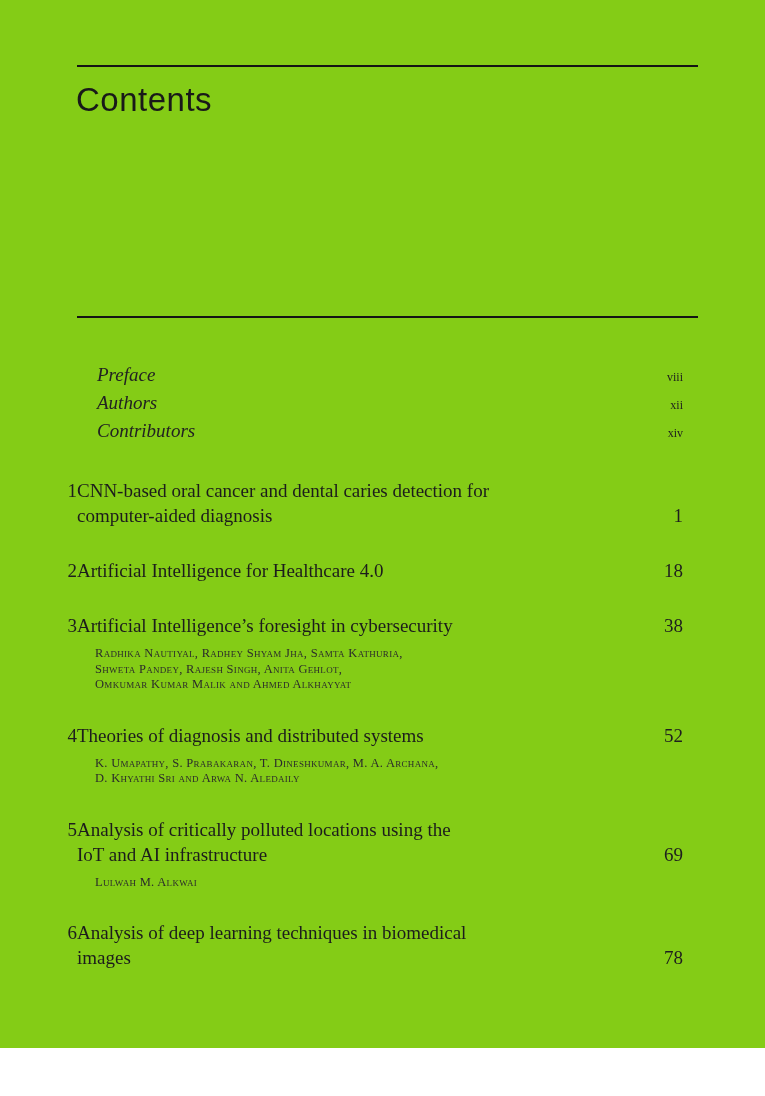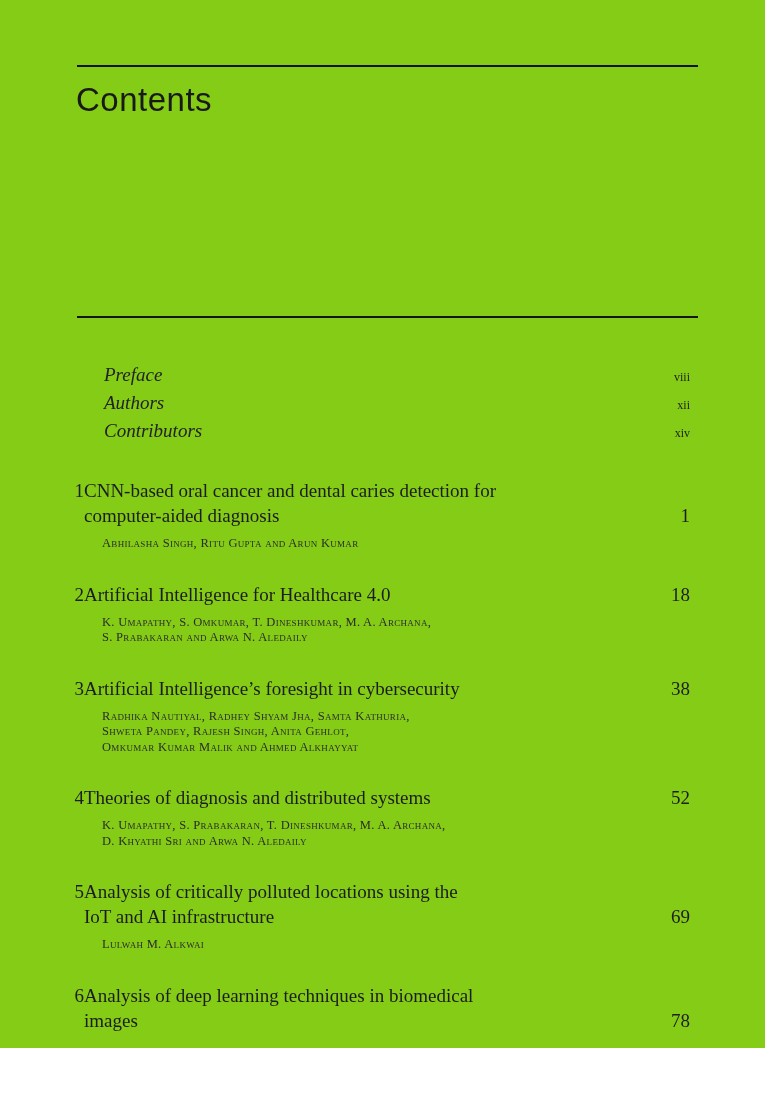--- a/index.html
+++ b/index.html
@@ -31,21 +31,21 @@
     top: 82px;
     font-family: "Liberation Sans", sans-serif;
     font-size: 33px;
     font-weight: 400;
     letter-spacing: 0.5px;
     color: #191919;
     line-height: 36px;
   }
   .content {
     position: absolute;
-    left: 69px;
+    left: 62px;
     top: 362px;
     width: 621px;
   }
   .front-matter { margin-bottom: 32px; }
   .fm-row {
     display: flex;
     align-items: baseline;
     justify-content: space-between;
     line-height: 26px;
   }
@@ -119,31 +119,28 @@
       </div>
     </div>
 
     <div class="entry">
       <div class="entry-head">
         <span class="ch-num">1</span>
         <span class="ch-title">CNN-based oral cancer and dental caries detection for
 computer-aided diagnosis</span>
         <span class="ch-page">1</span>
       </div>
-      <div class="ch-authors">Abhilasha Singh, Ritu Gupta and Arun Kumar</div>
     </div>
 
     <div class="entry">
       <div class="entry-head">
         <span class="ch-num">2</span>
         <span class="ch-title">Artificial Intelligence for Healthcare 4.0</span>
         <span class="ch-page">18</span>
       </div>
-      <div class="ch-authors">K. Umapathy, S. Omkumar, T. Dineshkumar, M. A. Archana,
-S. Prabakaran and Arwa N. Aledaily</div>
     </div>
 
     <div class="entry">
       <div class="entry-head">
         <span class="ch-num">3</span>
         <span class="ch-title">Artificial Intelligence’s foresight in cybersecurity</span>
         <span class="ch-page">38</span>
       </div>
       <div class="ch-authors">Radhika Nautiyal, Radhey Shyam Jha, Samta Kathuria,
 Shweta Pandey, Rajesh Singh, Anita Gehlot,

